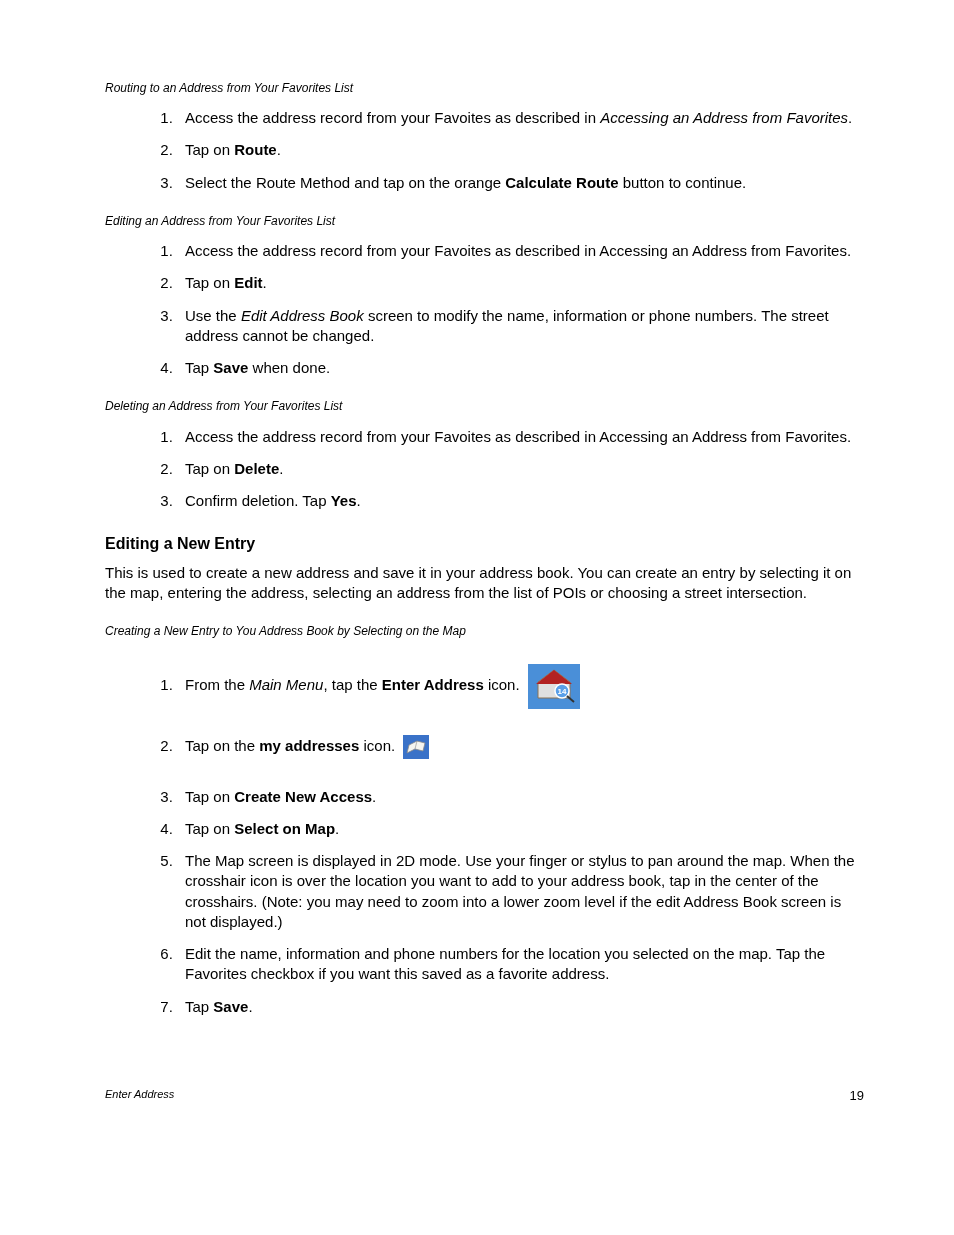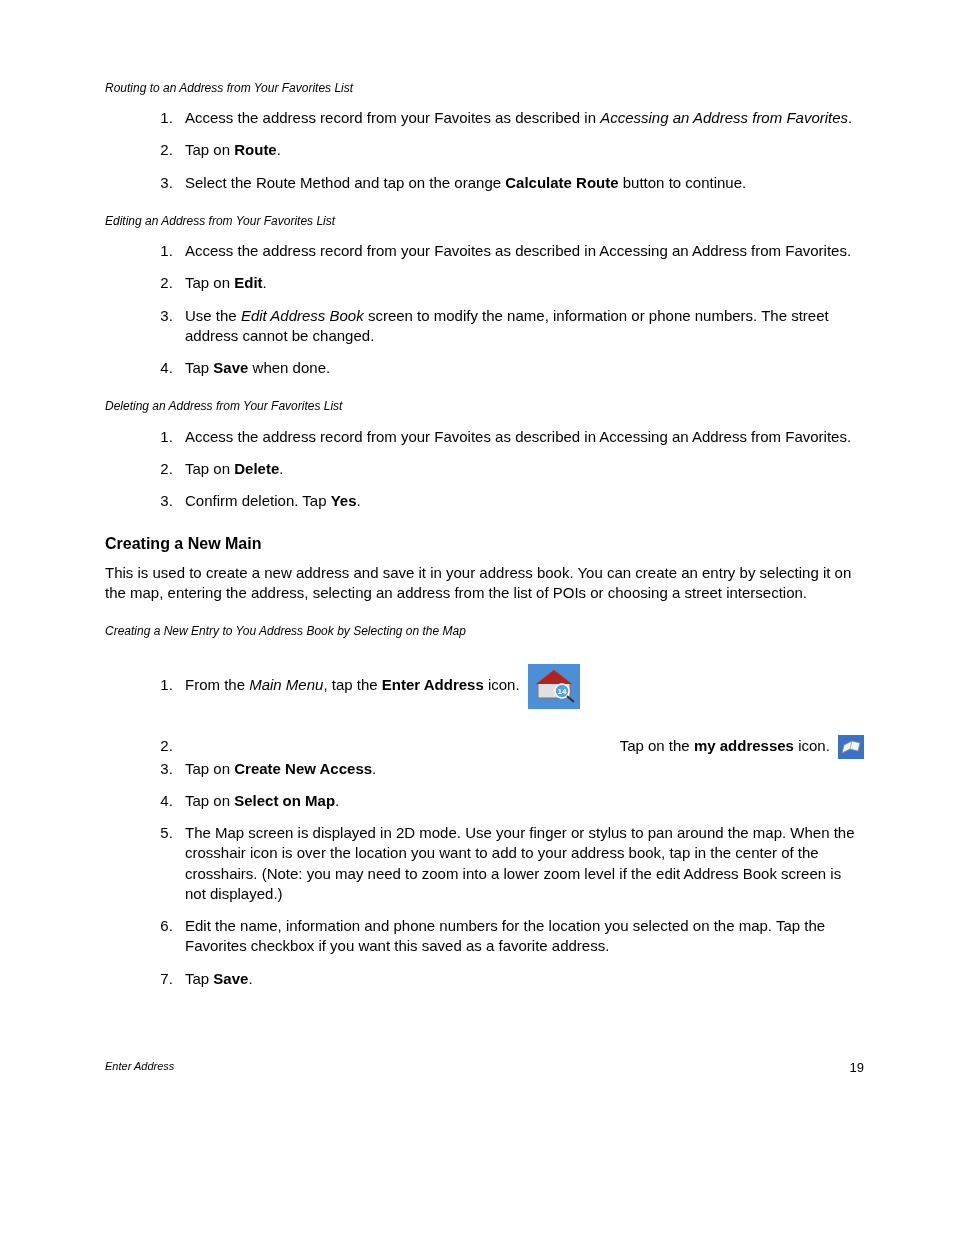--- a/index.html
+++ b/index.html
@@ -99,39 +99,39 @@
 <ol>
   <li>Access the address record from your Favoites as described in Accessing an Address from Favorites.</li>
   <li>
     <span>Tap on </span><span class="bold">Delete</span><span>.</span>
   </li>
   <li>
     <span>Confirm deletion.  Tap </span><span class="bold">Yes</span><span>.</span>
   </li>
 </ol>
 
-<div class="bold-title">Creating a New Main</div>
+<div class="bold-title">Editing a New Entry</div>
 <div class="para">This is used to create a new address and save it in your address book.  You can create an entry by selecting it on the map, entering the address, selecting an address from the list of POIs or choosing a street intersection.</div>
 
 <div class="section-title">Creating a New Entry to You Address Book by Selecting on the Map</div>
 <ol style="margin-top:24px;">
   <li style="margin-bottom:26px;">
     <span>From the </span><span class="italic">Main Menu</span><span>, tap the </span><span class="bold">Enter Address</span><span> icon.</span>
     <span class="icon icon-enter">
       <svg width="52" height="42" viewBox="0 0 52 42">
         <rect x="0" y="0" width="52" height="42" fill="#4a8fd8"></rect>
         <polygon points="26,6 42,18 42,34 10,34 10,18" fill="#e0e0e0" stroke="#8b7355" stroke-width="1"></polygon>
         <polygon points="26,6 44,20 8,20" fill="#b22222"></polygon>
         <circle cx="34" cy="27" r="7" fill="#5a9fe8" stroke="#fff" stroke-width="1.5"></circle>
         <text x="34" y="30" font-size="8" font-weight="bold" fill="#fff" text-anchor="middle">14</text>
         <line x1="39" y1="32" x2="46" y2="38" stroke="#333" stroke-width="2"></line>
       </svg>
     </span>
   </li>
-  <li style="margin-bottom:0;text-align:right;">
+  <li style="margin-bottom:28px;">
     <span>Tap on the </span><span class="bold">my addresses</span><span> icon.</span>
     <span class="icon icon-my">
       <svg width="26" height="24" viewBox="0 0 26 24">
         <rect x="0" y="0" width="26" height="24" fill="#3a72c8"></rect>
         <polygon points="4,18 12,14 20,16 22,8 14,6 6,10" fill="#f5f5f0" stroke="#888" stroke-width="0.8"></polygon>
         <line x1="12" y1="14" x2="14" y2="6" stroke="#888" stroke-width="0.6"></line>
       </svg>
     </span>
   </li>
   <li>

